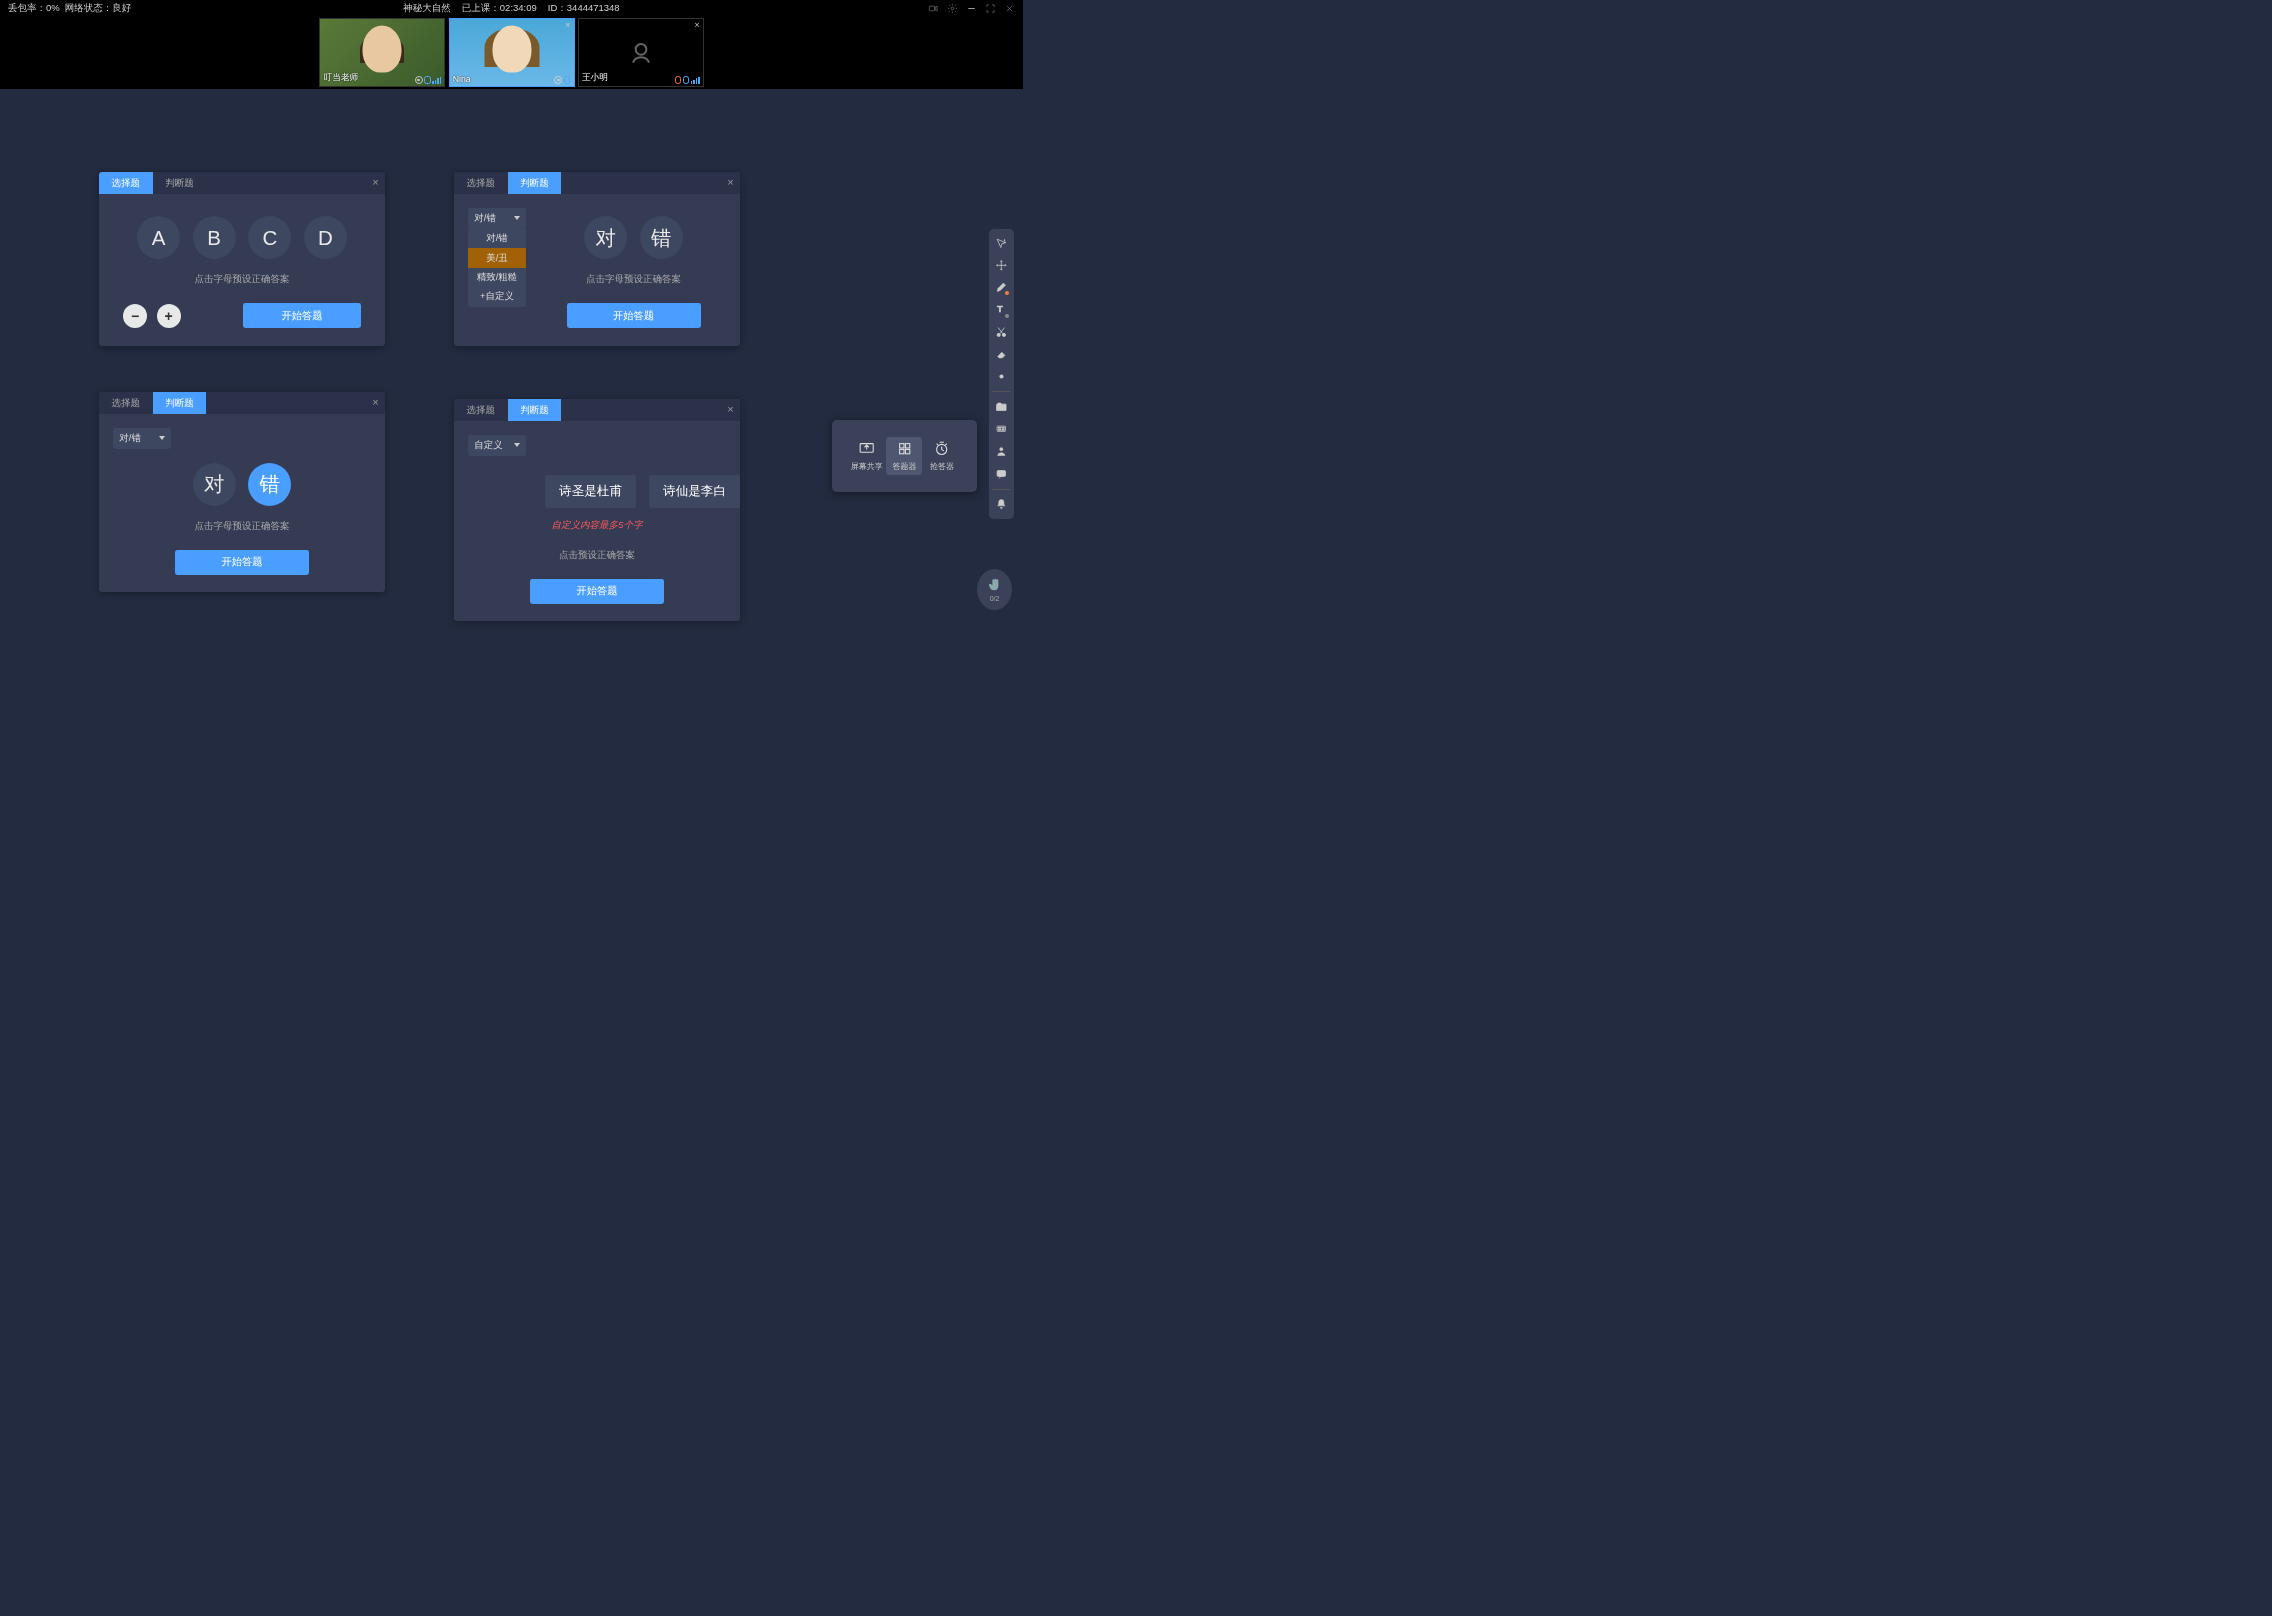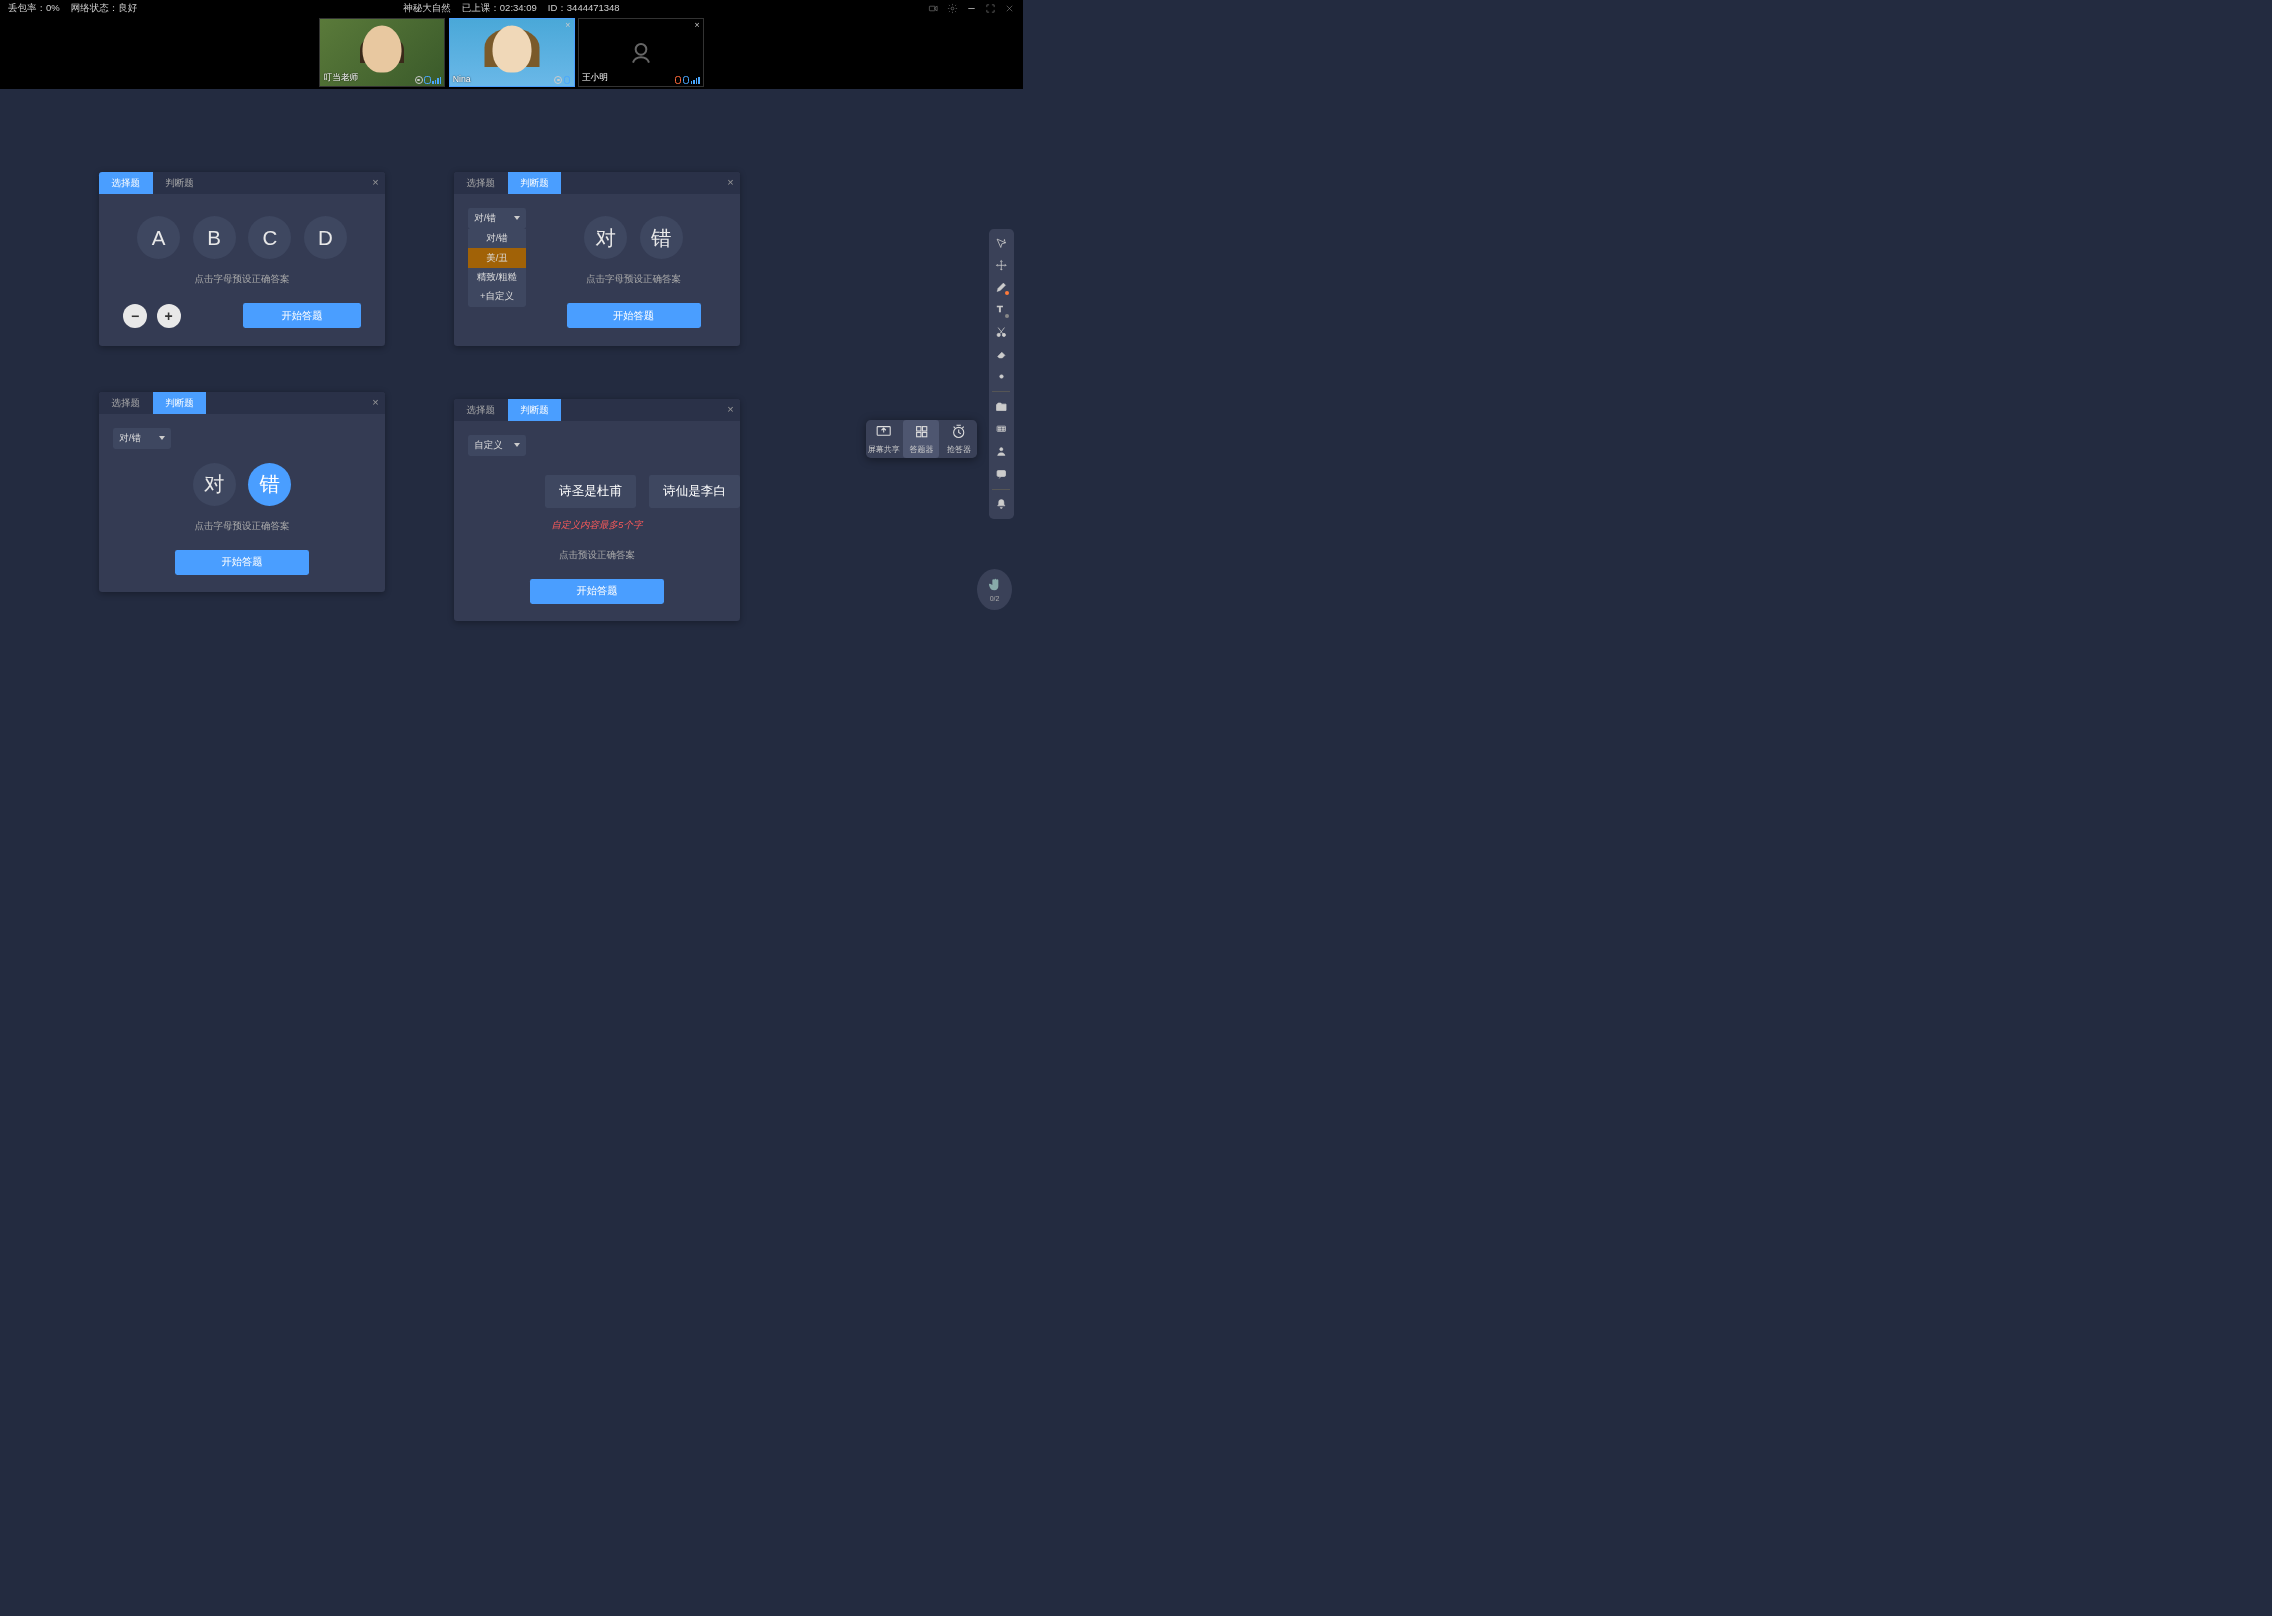--- a/index.html
+++ b/index.html
@@ -1,19 +1,19 @@
 <!DOCTYPE html>
 <html style="font-size:12.6px"><head>
 <meta charset="utf-8">
 <style>
 * { margin: 0; padding: 0; box-sizing: border-box; font-family: -apple-system, "Microsoft YaHei", sans-serif; }
 body { background: #232b40; width: 1023px; height: 728px; overflow: hidden; color: #fff; position: relative; }
 
 .topbar { height: 16px; background: #000; display: flex; align-items: center; padding: 0 8px; font-size: 9.5px; color: #d0d0d0; }
-.topbar .left { display: flex; gap: 11px; }
+.topbar .left { display: flex; gap: 5px; }
 .topbar .center { position: absolute; left: 50%; transform: translateX(-50%); display: flex; gap: 11px; }
 .topbar .right { margin-left: auto; display: flex; gap: 8px; align-items: center; }
 .topbar .right svg { width: 11px; height: 11px; stroke: #aaa; fill: none; }
 
 .video-strip { height: 73px; background: #000; display: flex; justify-content: center; gap: 3.2px; padding-top: 1.6px; }
 .video-tile { width: 126px; height: 69px; background: #0b0d12; position: relative; border: 0.8px solid #333; }
 .video-tile.teacher { background: linear-gradient(135deg,#5a7a3a,#3a5a2a); }
 .video-tile.nina { background: linear-gradient(180deg,#4aa8d8,#6ab8e8); border: 0.8px solid #4a9eff; }
 .video-tile .face { position:absolute; left:50%; top:45%; transform:translate(-50%,-50%); width:39px; height:47px; background:#e8c8a0; border-radius:50% 50% 45% 45%; }
 .video-tile.nina .face { background:#f0d8b8; }
@@ -56,21 +56,21 @@
 
 .custom-opt { background: #3e4760; padding: 8px 14px; border-radius: 2.4px; font-size: 12.6px; color: #fff; cursor: pointer; }
 .custom-row { display:flex; gap:13px; justify-content:flex-end; margin-top:19px; }
 
 .right-toolbar { position: absolute; right: 9.5px; top: 229px; width: 25px; background: #3a4158; border-radius: 4.7px; display: flex; flex-direction: column; align-items: center; padding: 4.7px 0; gap: 3.2px; }
 .tool { width: 19px; height: 19px; display:flex; align-items:center; justify-content:center; cursor:pointer; position:relative; }
 .tool svg { stroke:#ccc; fill:#ccc; }
 .tool .dot { position:absolute; bottom:1.6px; right:1.6px; width:4px; height:4px; border-radius:50%; }
 .tool-sep { width: 17.4px; height: 0.8px; background: #555; margin: 2.4px 0; }
 
-.popup { position: absolute; right: 46px; top: 420px; background: #3a4158; border-radius: 4.7px; padding: 0; display: flex; gap: 1.6px; box-shadow: 0 1.6px 8px rgba(0,0,0,.4); }
+.popup { position: absolute; right: 46px; top: 420px; background: #3a4158; border-radius: 4.7px; padding: 17px; display: flex; gap: 1.6px; box-shadow: 0 1.6px 8px rgba(0,0,0,.4); }
 .popup .pbtn { width: 36px; display:flex; flex-direction:column; align-items:center; gap:3.2px; padding:3.2px 1.6px; border-radius:3.2px; cursor:pointer; }
 .popup .pbtn.active { background: #4e5670; }
 .popup .pbtn svg { stroke:#ddd; fill:none; }
 .popup .pbtn span { font-size:8px; color:#ccc; }
 
 .hand-btn { position:absolute; right:11px; bottom:118px; width:35px; height:41px; background:#3a4158; border-radius:50%; display:flex; flex-direction:column; align-items:center; justify-content:center; cursor:pointer; }
 .hand-btn span { font-size:7px; color:#aaa; margin-top:1.6px; }
 </style>
 </head>
 <body>

